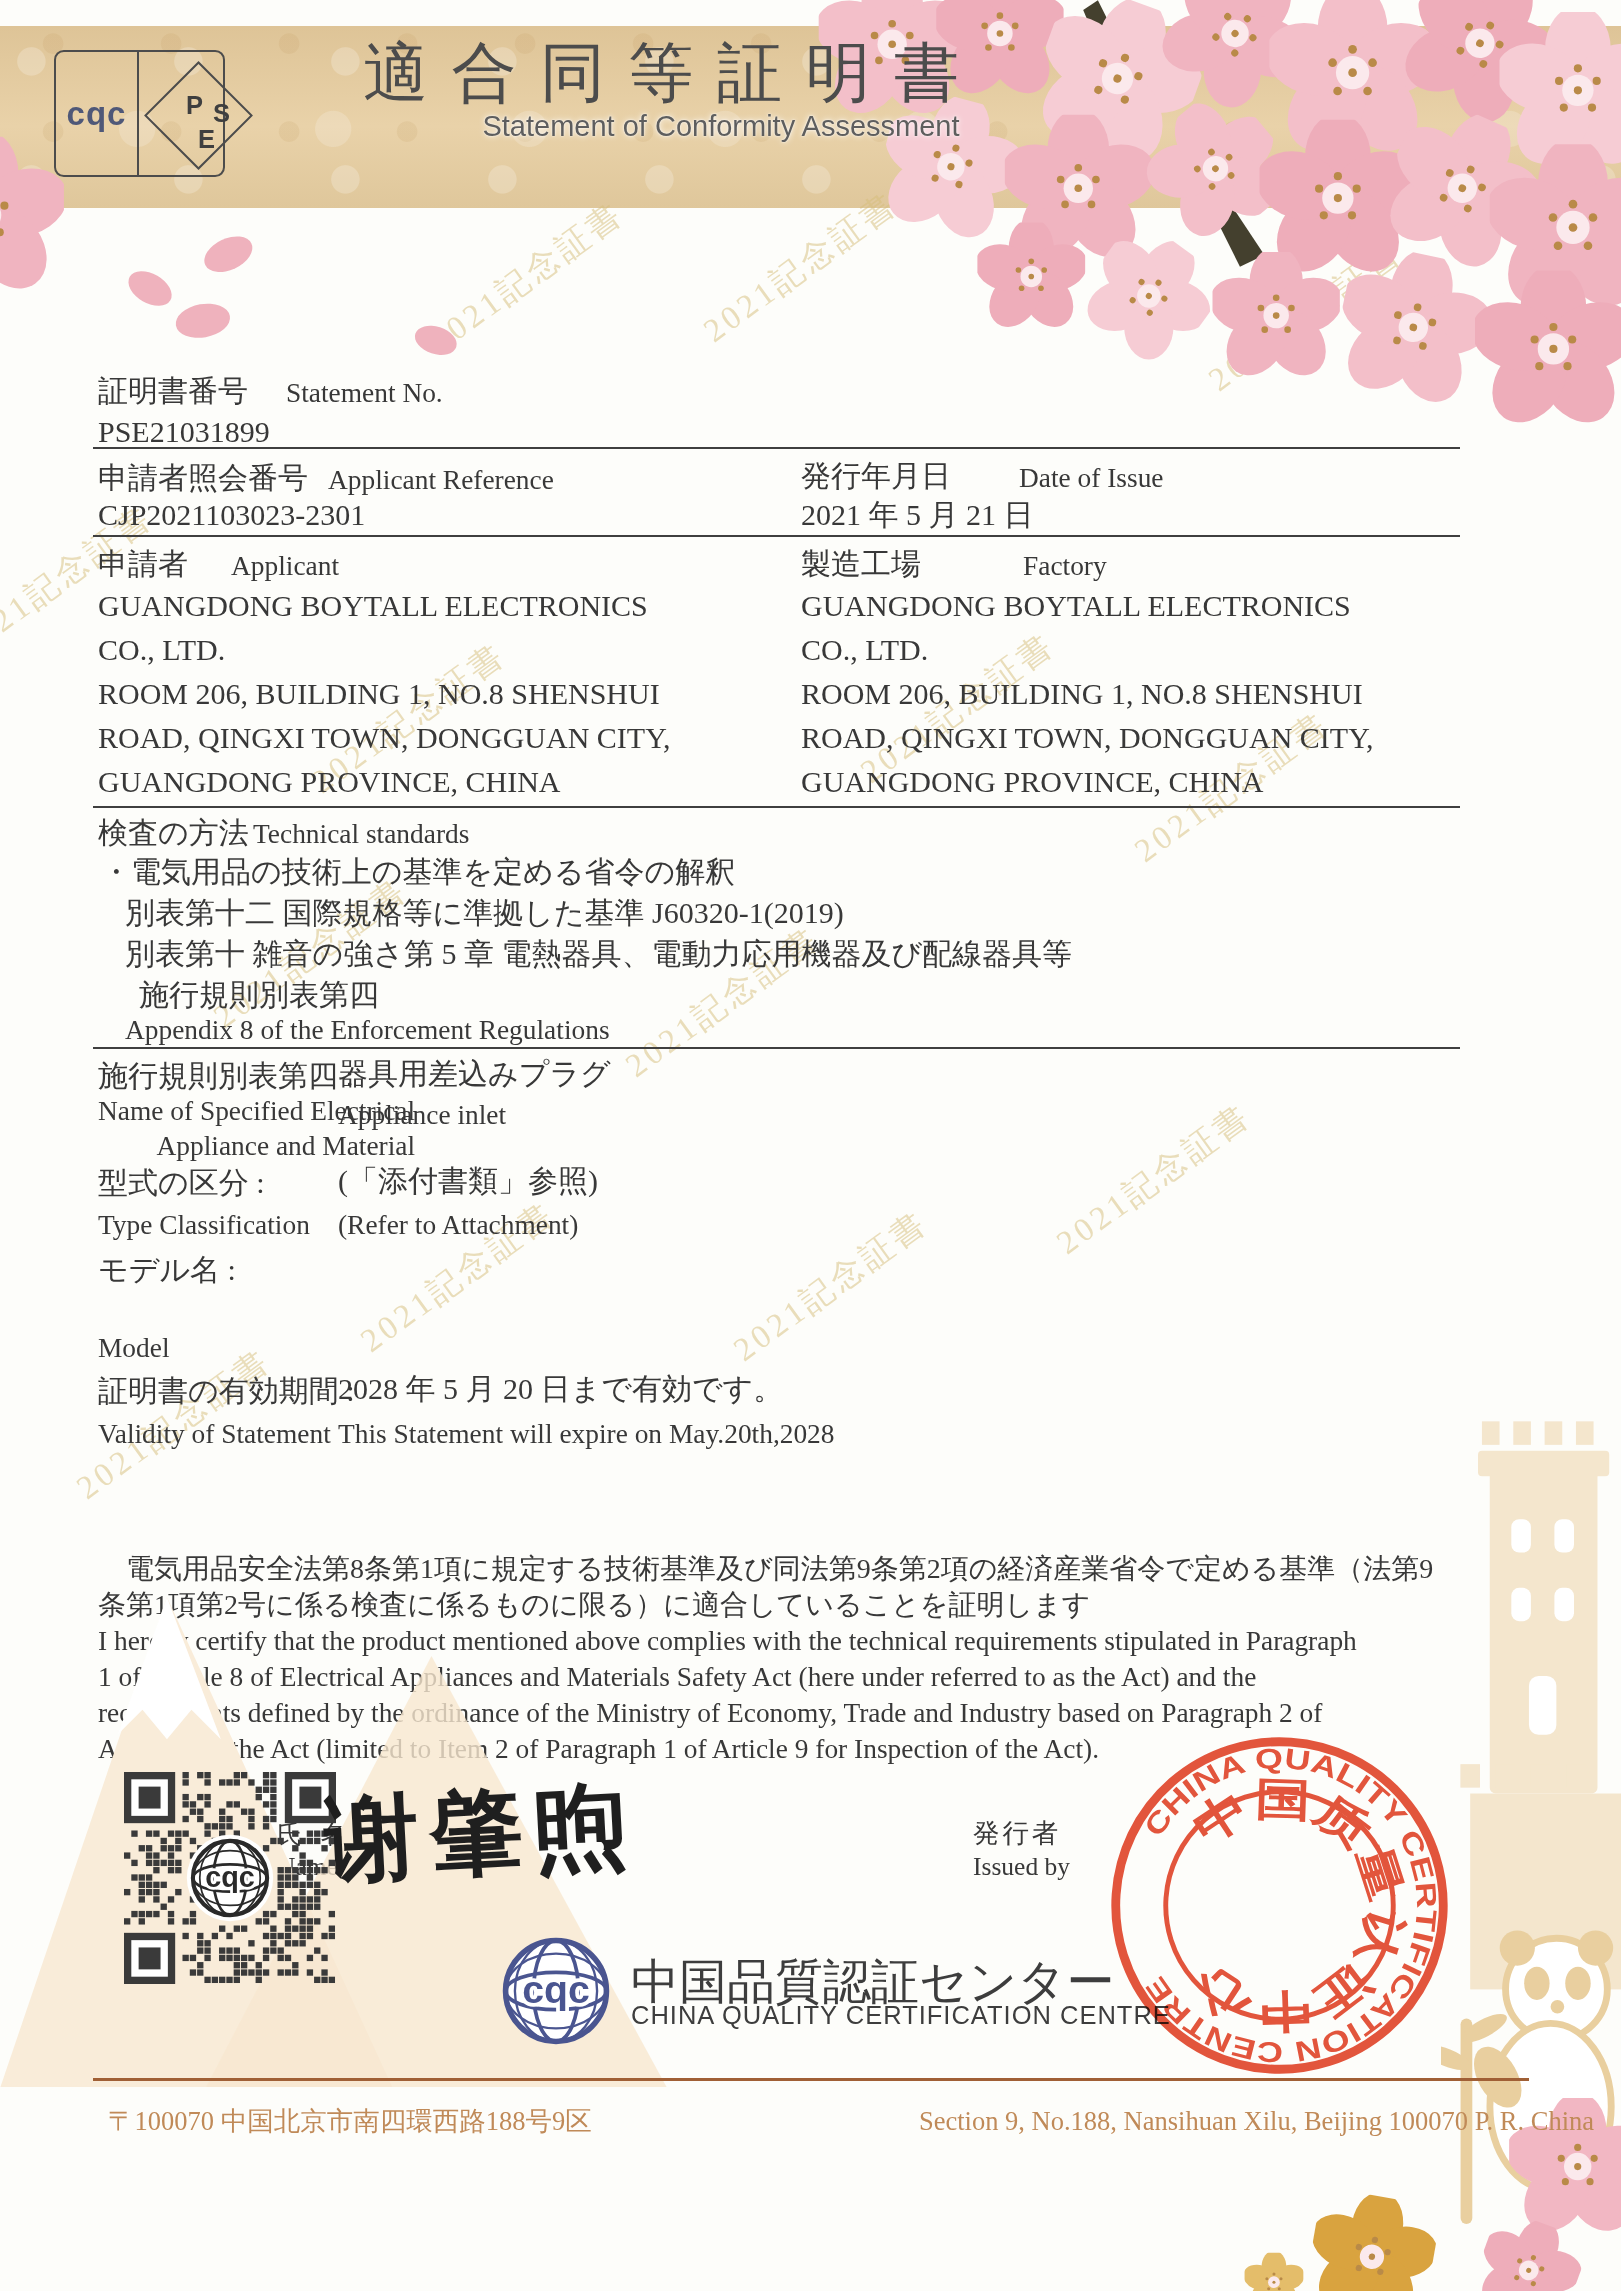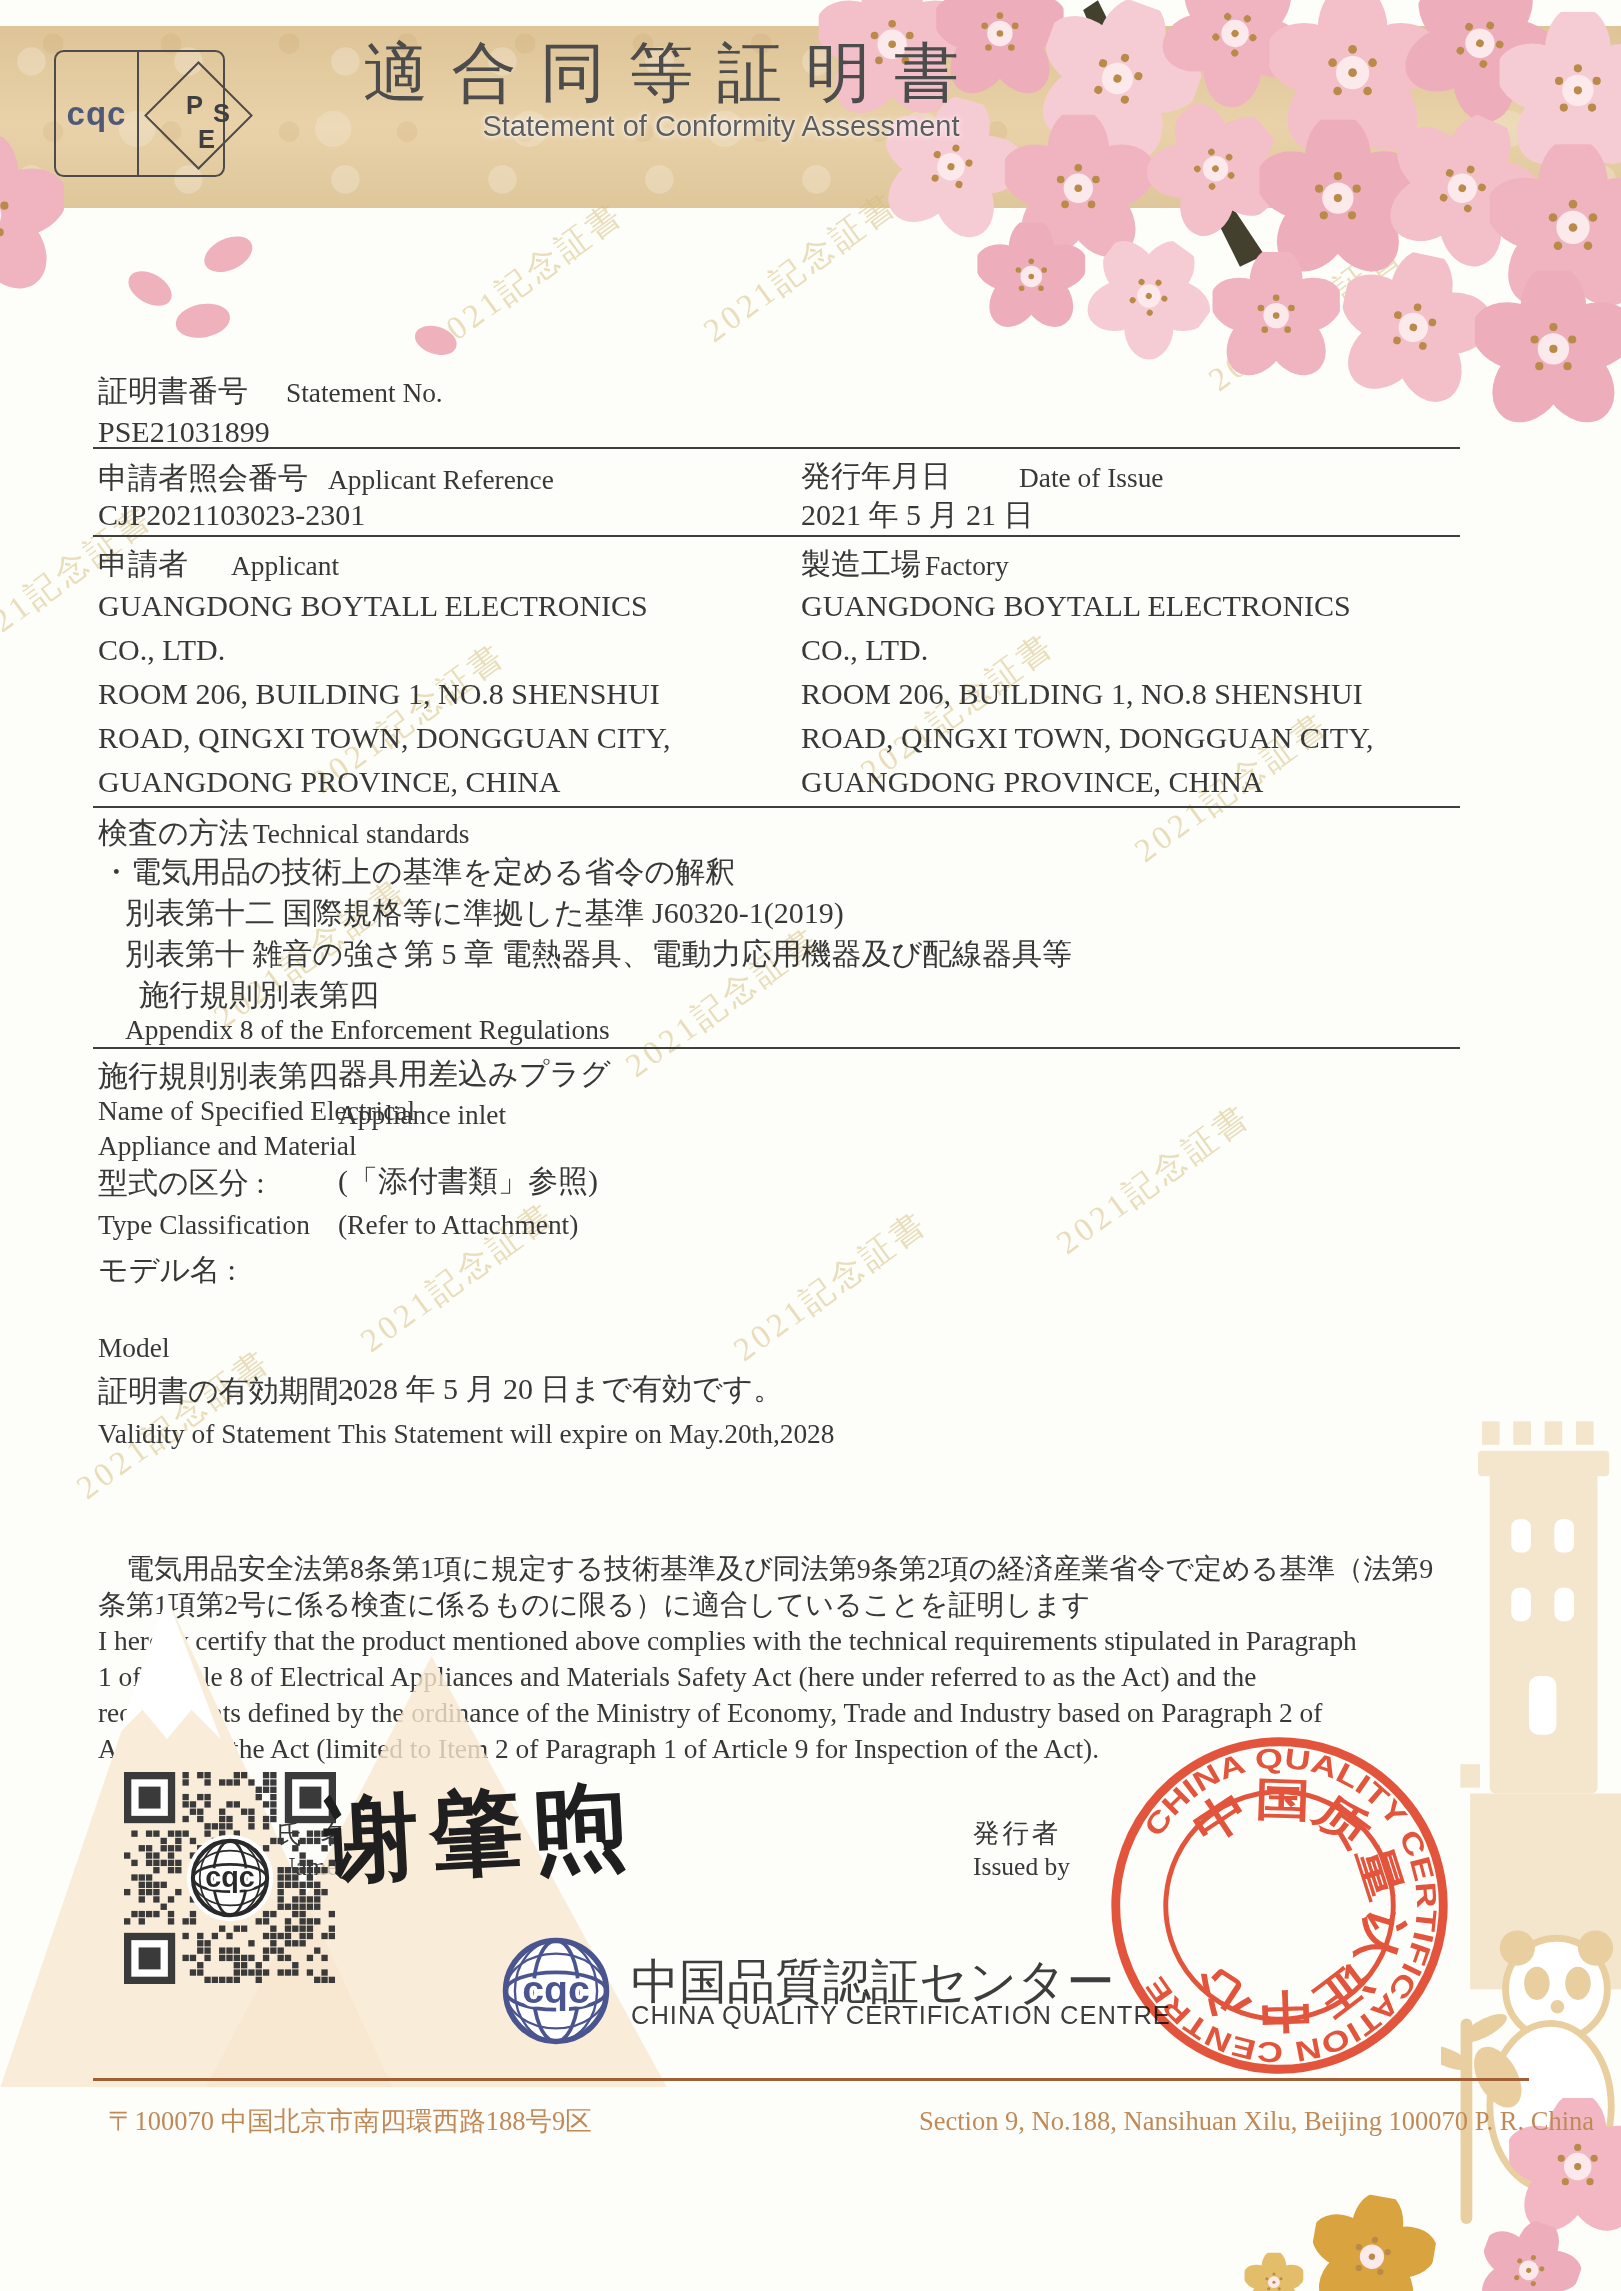--- a/index.html
+++ b/index.html
@@ -25,21 +25,21 @@
   .diamond{position:absolute;left:104px;top:24.5px;width:73px;height:73px;border:2.9px solid #4c4c4c;transform:rotate(45deg);}
   .pse{position:absolute;font-family:"Liberation Sans",sans-serif;font-weight:bold;color:#3f3f3f;z-index:4;}
   .title{position:absolute;left:363px;top:29px;width:716px;text-align:left;z-index:5;
          font-size:65px;letter-spacing:23.5px;color:#4c4c4c;}
   .subtitle{position:absolute;left:363px;top:110px;width:716px;text-align:center;z-index:5;
             font-family:"Liberation Sans",sans-serif;font-size:29px;color:#5e5e5e;
             text-shadow:0 0 5.9px #fff,0 0 2px #fff;}
   .wm{position:absolute;font-size:33px;color:rgba(214,190,122,.5);letter-spacing:3.9px;
       transform:rotate(-36deg);z-index:0;white-space:nowrap;}
   .lbl{font-size:30px;}
-  .eng{font-size:27.4px;}
+  .eng{font-size:27.4px;text-align:right;}
   .val{font-size:30px;}
   .decl{font-size:28px;line-height:36px;}
   .sig{position:absolute;left:325px;top:1770px;z-index:3;font-size:94px;color:#1f1f1f;
        letter-spacing:9.8px;transform:rotate(-3deg);font-weight:bold;}
   .stamp{position:absolute;left:1103px;top:1729px;z-index:6;opacity:.92;mix-blend-mode:multiply;}
   .footerTxt{font-size:26.5px;color:#c08a58;z-index:2;}
   .dec{position:absolute;z-index:1;}
 </style>
 </head>
 <body>
@@ -215,21 +215,21 @@
   <div class="t val" style="left:801px;top:496px">2021 年 5 月 21 日</div>
 
   <div class="t jp lbl" style="left:98px;top:545px">申請者</div>
   <div class="t eng" style="left:231px;top:549px">Applicant</div>
   <div class="t val" style="left:98px;top:584px;line-height:44px">GUANGDONG BOYTALL ELECTRONICS
 CO., LTD.
 ROOM 206, BUILDING 1, NO.8 SHENSHUI
 ROAD, QINGXI TOWN, DONGGUAN CITY,
 GUANGDONG PROVINCE, CHINA</div>
   <div class="t jp lbl" style="left:801px;top:545px">製造工場</div>
-  <div class="t eng" style="left:925px;top:549px">Factory</div>
+  <div class="t eng" style="left:1023px;top:549px">Factory</div>
   <div class="t val" style="left:801px;top:584px;line-height:44px">GUANGDONG BOYTALL ELECTRONICS
 CO., LTD.
 ROOM 206, BUILDING 1, NO.8 SHENSHUI
 ROAD, QINGXI TOWN, DONGGUAN CITY,
 GUANGDONG PROVINCE, CHINA</div>
 
   <div class="t jp lbl" style="left:98px;top:814px">検査の方法</div>
   <div class="t eng" style="left:253px;top:817px">Technical standards</div>
   <div class="t jp lbl" style="left:101px;top:853px">・電気用品の技術上の基準を定める省令の解釈</div>
   <div class="t jp lbl" style="left:125px;top:894px">別表第十二  国際規格等に準拠した基準  J60320-1(2019)</div>

